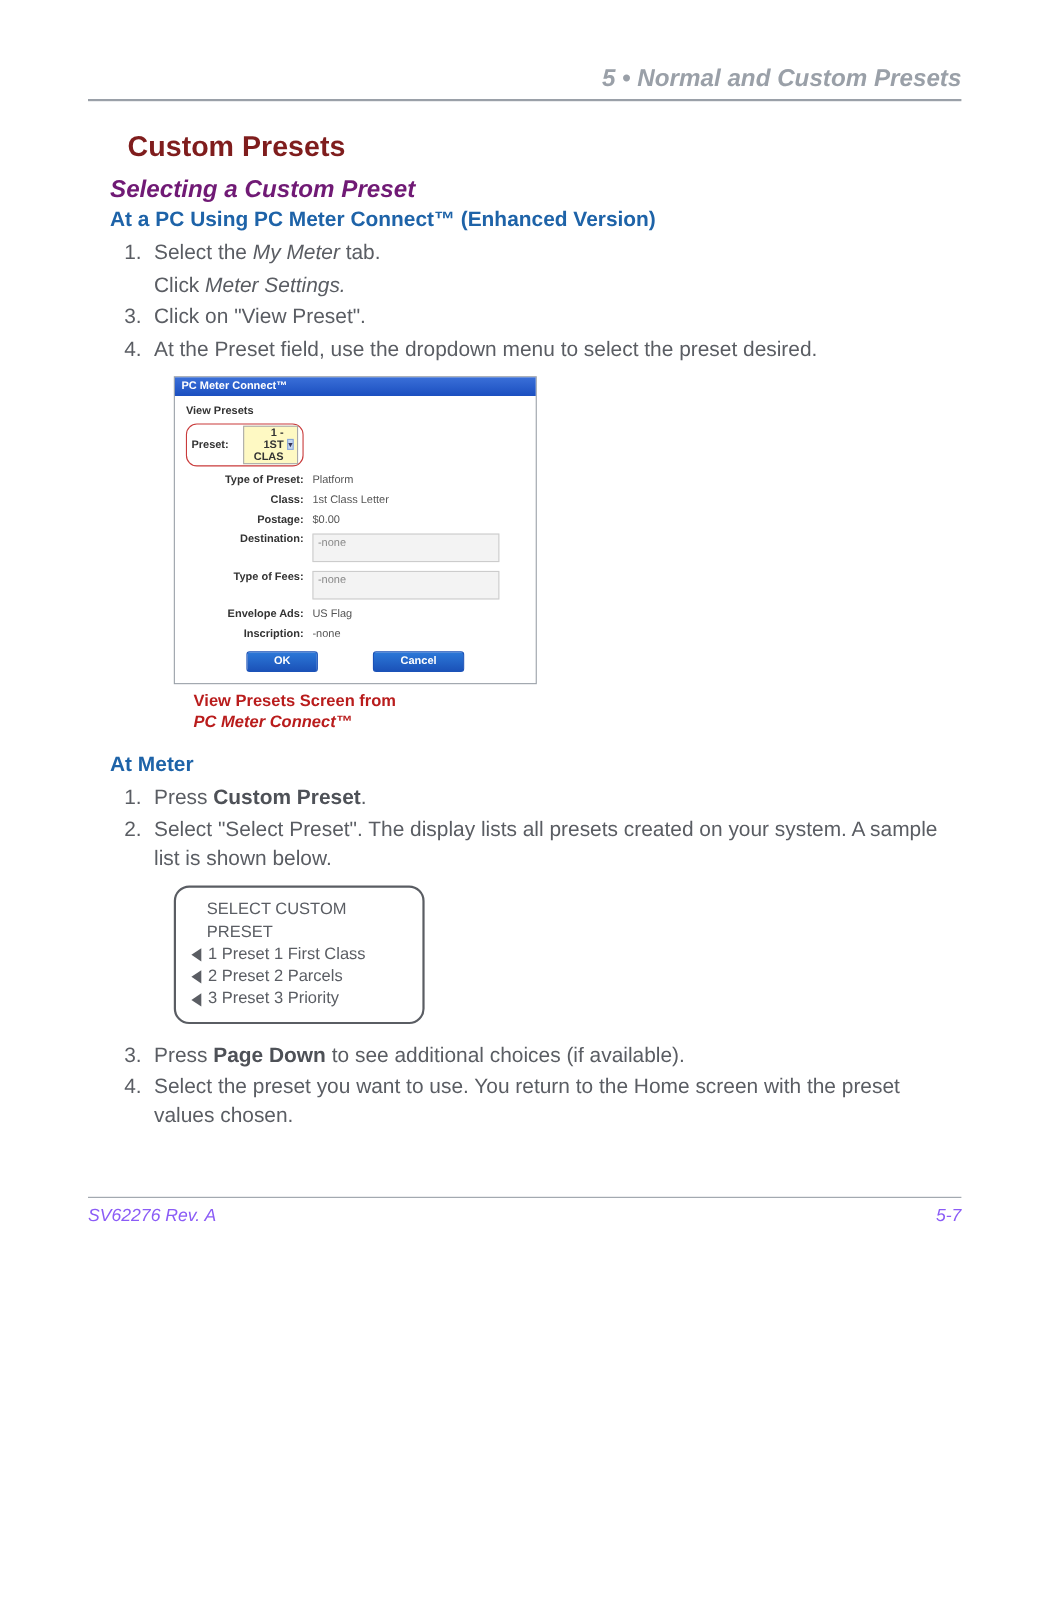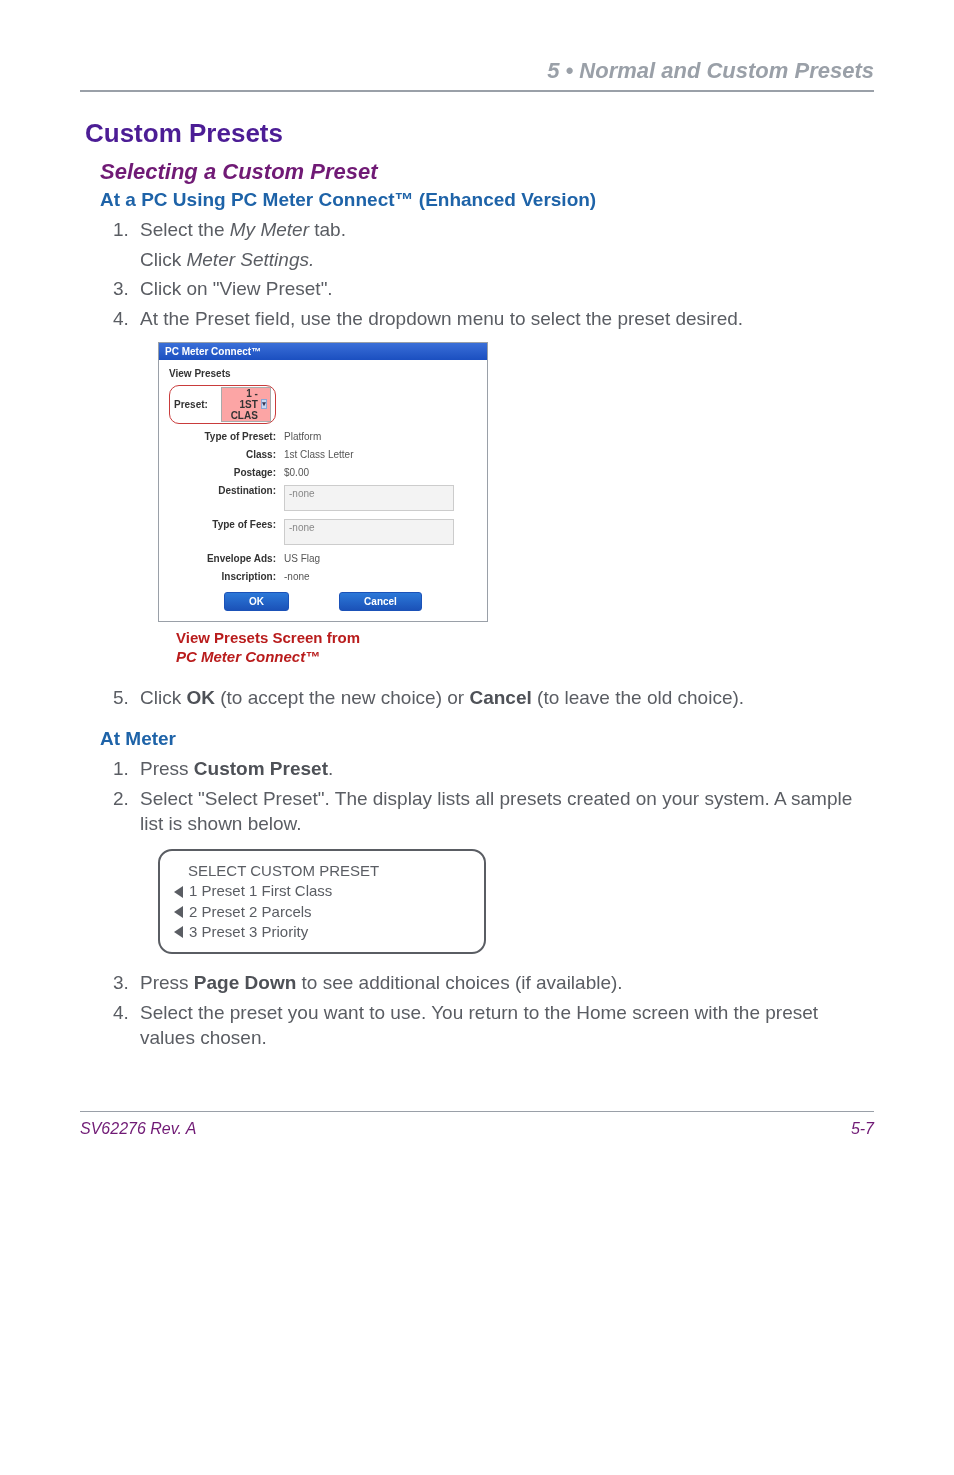--- a/index.html
+++ b/index.html
@@ -17,24 +17,24 @@
     text-align: right;
     font-size: 22px;
     font-style: italic;
     font-weight: bold;
     color: #9aa0a8;
     padding-bottom: 6px;
     border-bottom: 2px solid #9aa0a8;
     margin-bottom: 26px;
   }
   .h1 {
-    color: #4c1d95;
+    color: #7f1d1d;
     font-size: 26px;
     font-weight: bold;
-    margin: 8px 0 10px 5px;
+    margin: 8px 0 10px 36px;
   }
   .h2 {
     color: #701a75;
     font-size: 22px;
     font-style: italic;
     font-weight: bold;
     margin: 4px 0 4px 20px;
   }
   .h3 {
     color: #1e63a8;
@@ -101,21 +101,21 @@
   }
   .preset-select {
     border: 1px solid #c93b3b;
     border-radius: 10px;
     padding: 1px 4px;
     display: inline-flex;
     align-items: center;
     gap: 4px;
   }
   .preset-select .dd {
-    background: #fca5a5;
+    background: #fef9c3;
     border: 1px solid #aaa;
     padding: 0 3px;
     display: inline-flex;
     align-items: center;
     gap: 3px;
   }
   .preset-select .caret {
     width: 10px; height: 10px;
     background: #c7d8f2;
     border: 1px solid #8aa7d6;
@@ -151,21 +151,21 @@
   .caption {
     font-size: 15px;
     font-weight: bold;
     color: #b91c1c;
     margin: 6px 0 18px 96px;
     line-height: 1.3;
   }
   .caption .italic { font-style: italic; }
   .lcd-box {
     margin: 12px 0 16px 78px;
-    width: 328px;
+    width: 228px;
     border: 2px solid #5a5d63;
     border-radius: 14px;
     padding: 10px 12px 10px 14px;
     font-size: 15px;
     color: #5a5d63;
     line-height: 1.35;
   }
   .lcd-row { display: flex; align-items: center; gap: 2px; }
   .tri {
     display: inline-block;
@@ -175,21 +175,21 @@
     border-right: 9px solid #5a5d63;
     margin-right: 4px;
   }
   .footer {
     border-top: 1px solid #9aa0a8;
     margin-top: 60px;
     padding-top: 8px;
     display: flex;
     justify-content: space-between;
     font-style: italic;
-    color: #701a75;
+    color: #8b5cf6;
     font-size: 16px;
   }
 </style>
 </head>
 <body>
 
 <div class="page">
 
   <div class="chapter-title">5 • Normal and Custom Presets</div>
 
@@ -271,25 +271,20 @@
         </div>
       </div>
     </div>
   </div>
 
   <div class="caption">
     <span>View Presets Screen from</span><br>
     <span class="italic">PC Meter Connect™</span>
   </div>
 
-  <ol class="num-list" start="5">
-    <li>
-      <span>Click </span><span class="bold">OK</span><span> (to accept the new choice) or </span><span class="bold">Cancel</span><span> (to leave the old choice).</span>
-    </li>
-  </ol>
 
   <div class="h3" style="margin-top:18px;">At Meter</div>
 
   <ol class="num-list">
     <li>
       <span>Press </span><span class="bold">Custom Preset</span><span>.</span>
     </li>
     <li>
       <span>Select "Select Preset". The display lists all presets created on your system. A sample list is shown below.</span>
     </li>

